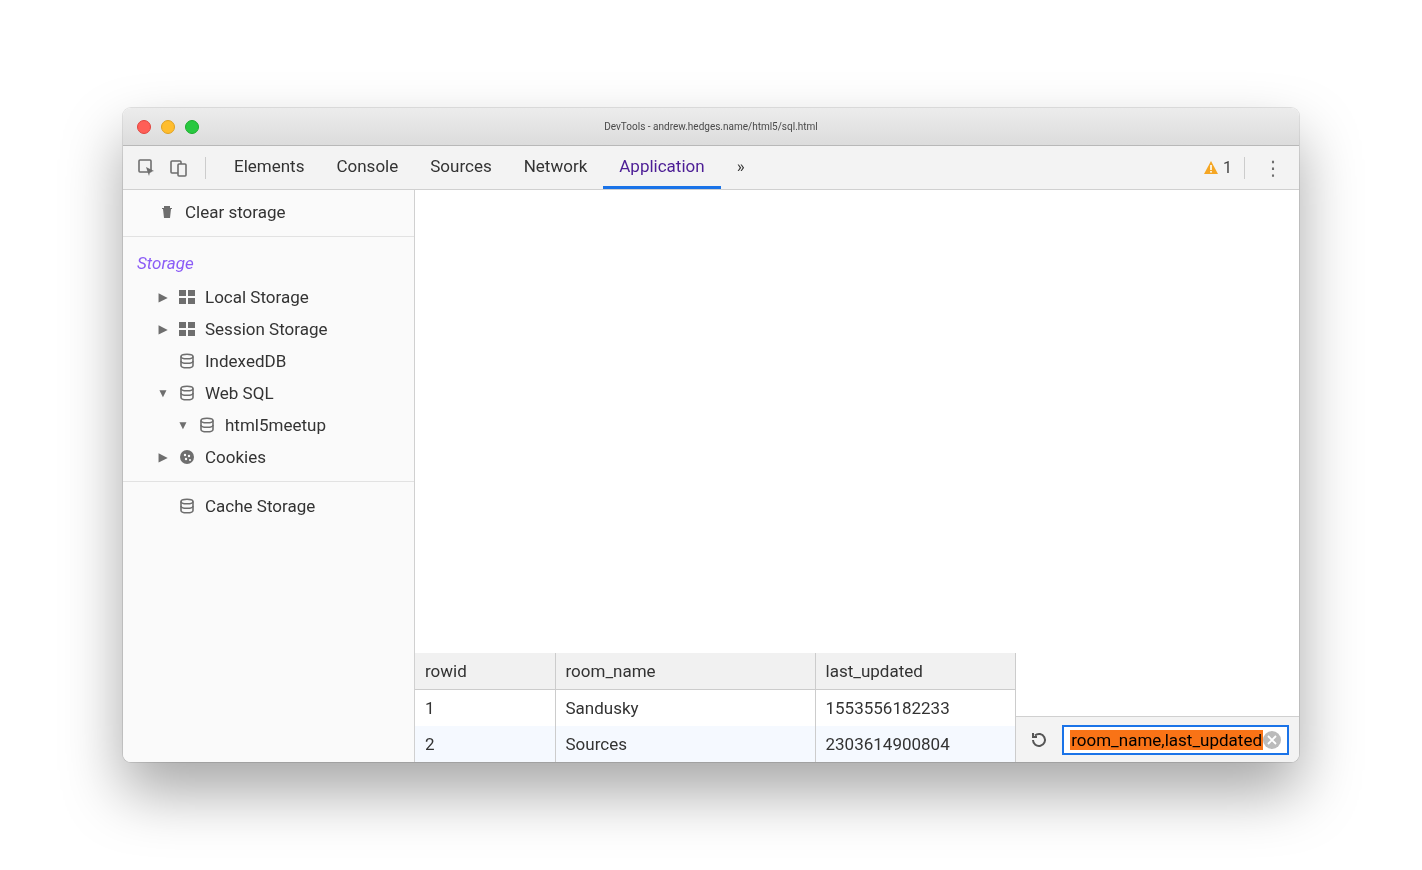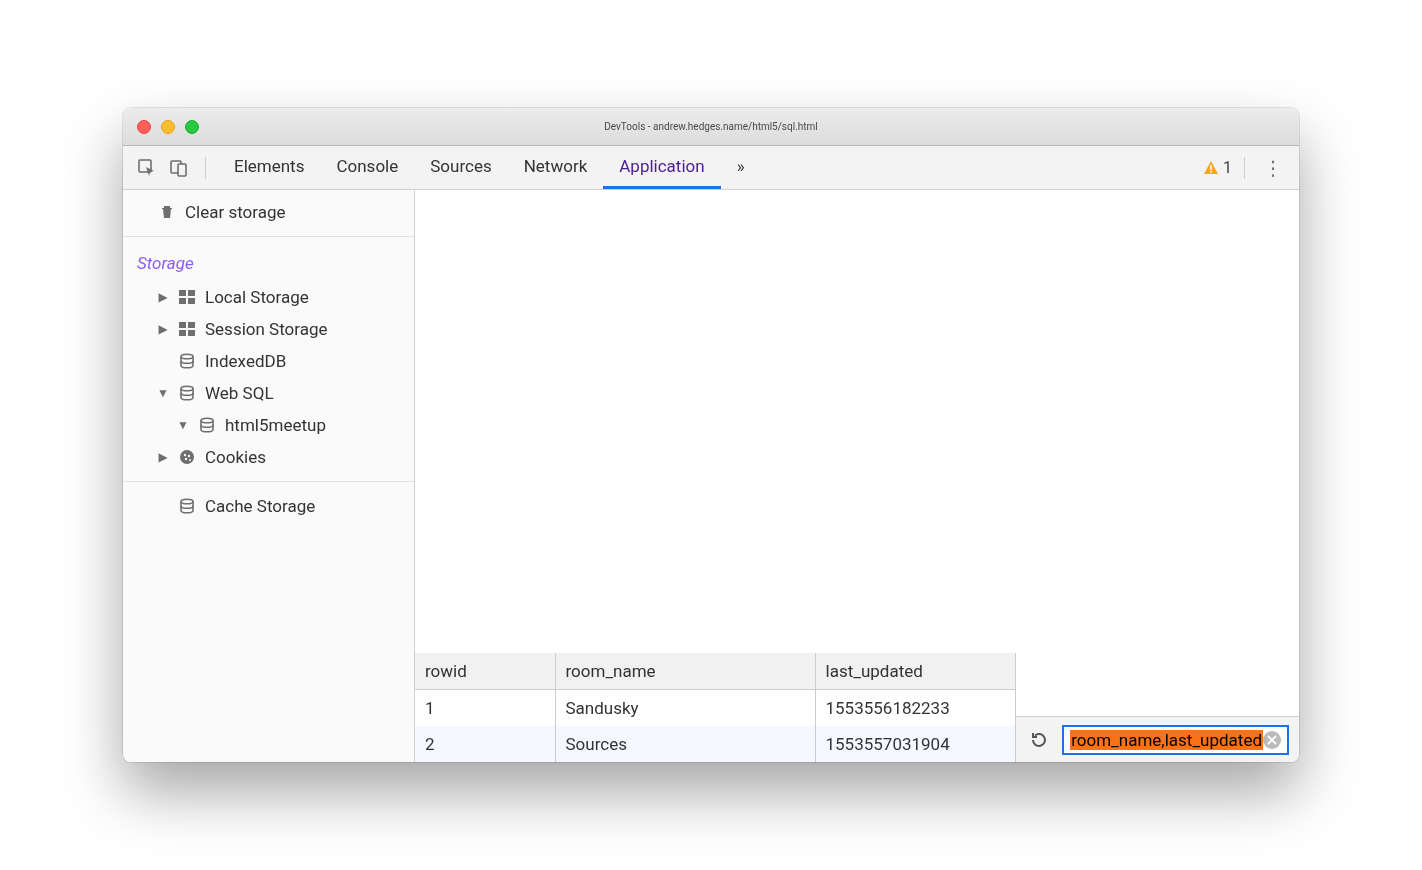--- a/index.html
+++ b/index.html
@@ -402,21 +402,21 @@
           </thead>
           <tbody>
             <tr>
               <td>1</td>
               <td>Sandusky</td>
               <td>1553556182233</td>
             </tr>
             <tr class="even">
               <td>2</td>
               <td>Sources</td>
-              <td>1553557031904</td>
+              <td>2303614900804</td>
             </tr>
           </tbody>
         </table>
       </div>
 
       <div class="querybar">
         <div class="refresh">
           <svg width="18" height="18" viewBox="0 0 18 18" fill="none" stroke="#555" stroke-width="2">
             <path d="M3 9a6 6 0 1 0 2-4.5"></path>
             <path d="M3 2v4h4" fill="none"></path>

